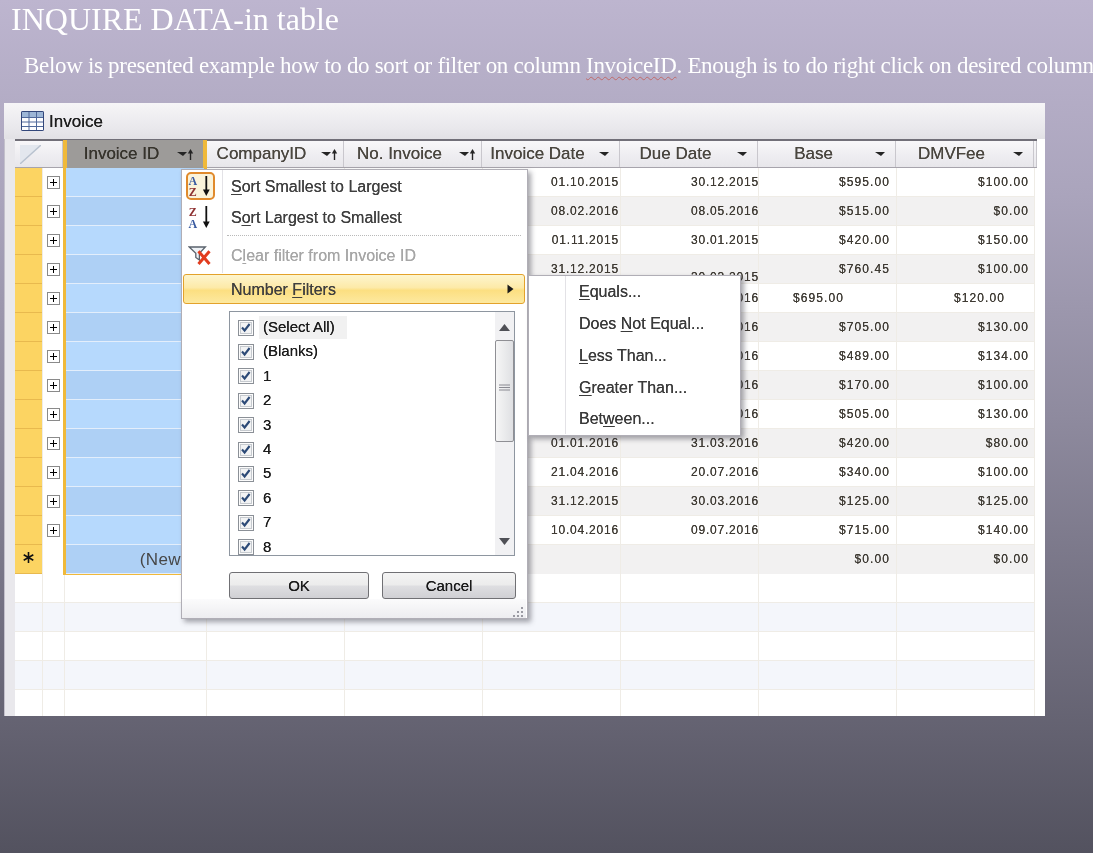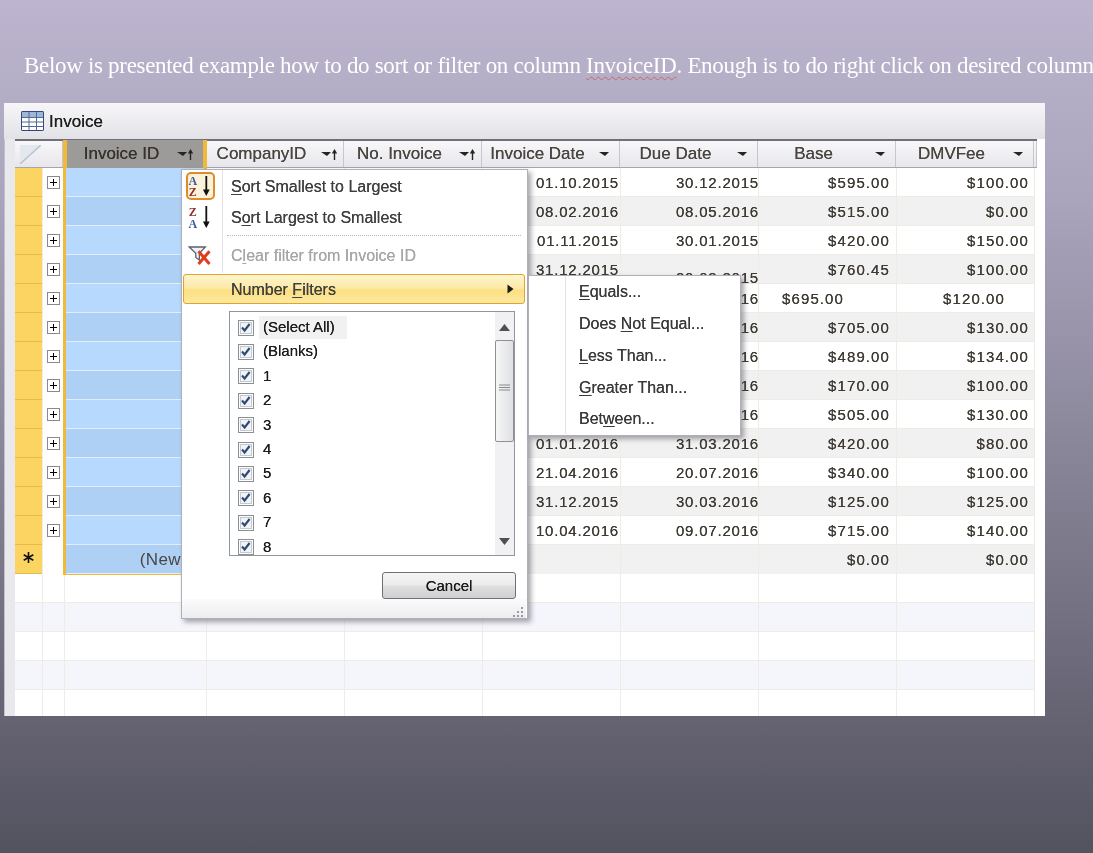--- a/index.html
+++ b/index.html
@@ -42,21 +42,21 @@
 
   
   #bluecol{left:63px;top:168px;width:144px;height:407px;background:#aed0f5;
       border-left:3px solid #f0b93a;border-right:3px solid #f0b93a;border-bottom:4px solid #f0b93a;box-sizing:border-box;}
   .brow{left:0;width:138px;height:29px;}
   .bodd{background:#b6d9fd;}
   .beven{background:#aed0f5;}
   .bline{left:0;width:138px;height:1px;background:#e3eefb;}
 
   
-  .cell{height:29px;line-height:29px;font-size:15px;color:#3e3a33;text-align:right;white-space:nowrap;}
+  .cell{height:29px;line-height:29px;font-size:12px;color:#3e3a33;text-align:right;white-space:nowrap;}
   .date{letter-spacing:0.8px;}
   .cur{letter-spacing:1.1px;}
 
   
   #menu{left:181px;top:169px;width:347px;height:450px;background:#fff;border:1px solid #b0aeb6;box-sizing:border-box;
         box-shadow:3px 3px 5px rgba(60,60,70,0.45);}
   .mtext{font-size:16px;color:#3f3f3f;white-space:nowrap;}
   .mgray{color:#a6a6a6;}
   #nfhl{left:183px;top:274px;width:342px;height:30px;border-radius:3px;border:1px solid #e3a22b;box-sizing:border-box;
         background:linear-gradient(180deg,#fdf5ce,#fdeaa8 45%,#fcdf81 55%,#fde9a0);}
@@ -73,20 +73,21 @@
        font-size:15px;color:#1a1a1a;text-align:center;line-height:25px;}
 
   
   #smenu{left:528px;top:275px;width:213px;height:161px;background:#fff;border:1px solid #b0aeb6;box-sizing:border-box;
         box-shadow:3px 3px 5px rgba(60,60,70,0.45);}
   .smitem{left:579px;font-size:16px;color:#3a3a3a;white-space:nowrap;}
 </style>
 </head>
 <body>
 <div id="page">
+  <div class="abs" id="title">INQUIRE DATA-in table</div>
   <div class="abs" id="para">Below is presented example how to do sort or filter on column <u>InvoiceID</u>. Enough is to do right click on desired column name and</div>
 
   <div class="abs" id="win"></div>
   <div class="abs" id="marginstrip"></div>
   <div class="abs" id="tabbar"></div>
   <svg class="abs" style="left:21px;top:111px" width="23" height="20" viewBox="0 0 23 20">
     <rect x="0.5" y="0.5" width="22" height="19" rx="1" fill="#fdfdfe" stroke="#33477a"></rect>
     <rect x="1" y="1" width="21" height="5" fill="#9db6d6"></rect>
     <path d="M1 6.5h21M1 11h21M1 15.5h21M8 1v19M15.5 1v19" stroke="#50699a" stroke-width="1" fill="none"></path>
     <rect x="0.5" y="0.5" width="22" height="19" rx="1" fill="none" stroke="#33477a"></rect>
@@ -410,20 +411,21 @@
       <svg class="abs" style="left:269px;top:72px" width="11" height="8" viewBox="0 0 11 8">
         <path d="M0 1h11M0 3.5h11M0 6h11" stroke="#8a8a92" stroke-width="1"></path>
       </svg>
       <svg class="abs" style="left:269px;top:12px" width="11" height="7" viewBox="0 0 11 7">
         <path d="M5.5 0L11 7H0z" fill="#4f5056"></path>
       </svg>
       <svg class="abs" style="left:269px;top:226px" width="11" height="7" viewBox="0 0 11 7">
         <path d="M5.5 7L0 0h11z" fill="#4f5056"></path>
       </svg>
     </div>
+  <div class="abs btn" style="left:229px;width:140px;">OK</div>
   <div class="abs btn" style="left:382px;width:134px;">Cancel</div>
 
   <div class="abs" id="smenu"></div>
   <div class="abs" style="left:565px;top:276px;width:1px;height:158px;background:#e3e2e6;"></div>
   <div class="abs smitem" style="top:283px;"><span class="mund">E</span>quals...</div>
   <div class="abs smitem" style="top:315px;">Does <span class="mund">N</span>ot Equal...</div>
   <div class="abs smitem" style="top:347px;"><span class="mund">L</span>ess Than...</div>
   <div class="abs smitem" style="top:379px;"><span class="mund">G</span>reater Than...</div>
   <div class="abs smitem" style="top:410px;">Bet<span class="mund">w</span>een...</div>
 </div>

